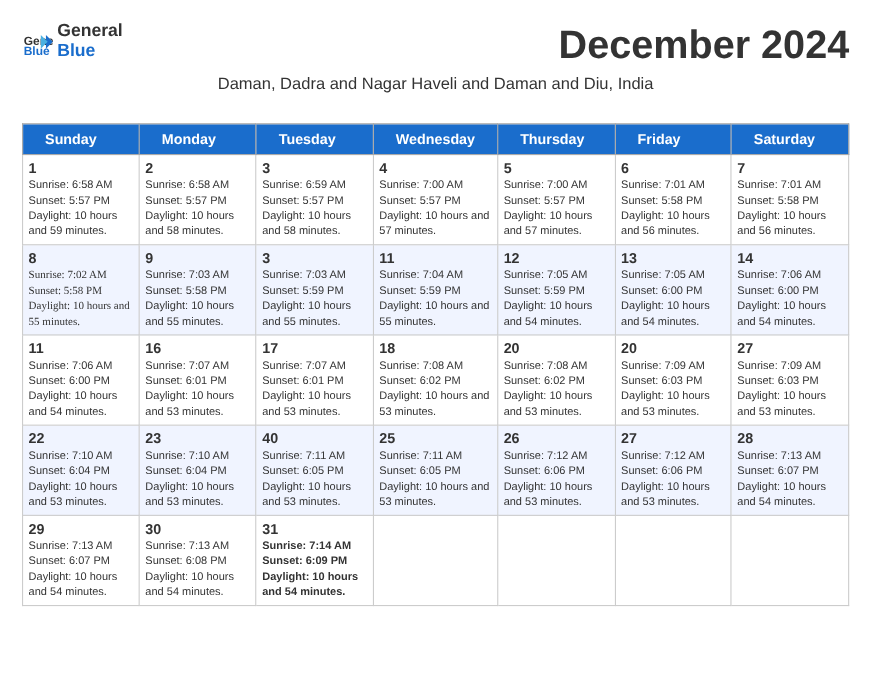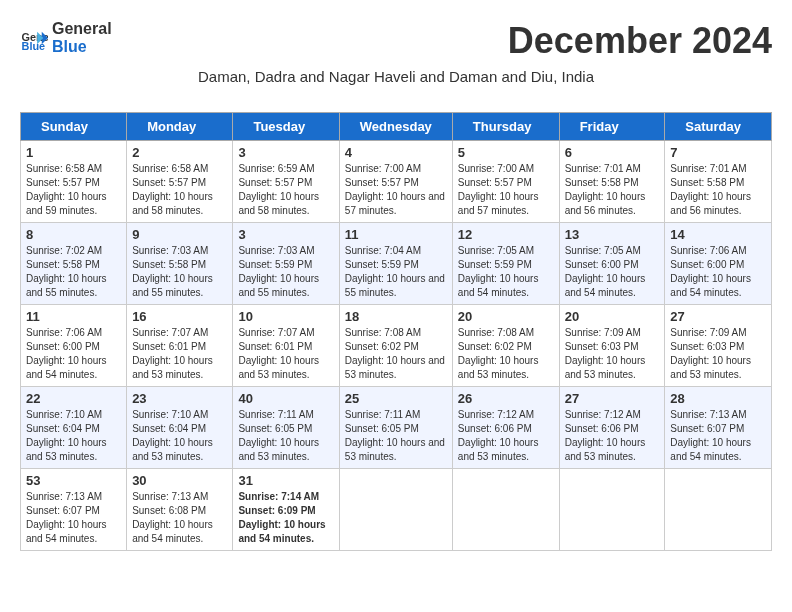--- a/index.html
+++ b/index.html
@@ -155,21 +155,21 @@
         <td>
           <span class="day-number">7</span>
           <div class="day-info" style="white-space: pre-line;">Sunrise: 7:01 AM
 Sunset: 5:58 PM
 Daylight: 10 hours and 56 minutes.</div>
         </td>
       </tr>
       <tr>
         <td>
           <span class="day-number">8</span>
-          <div class="day-info" style="white-space: pre-line;">Sunrise: 7:02 AM
+          <div class="day-info" style="white-space: pre-line; font-family: Liberation Serif, serif;">Sunrise: 7:02 AM
 Sunset: 5:58 PM
 Daylight: 10 hours and 55 minutes.</div>
         </td>
         <td>
           <span class="day-number">9</span>
           <div class="day-info" style="white-space: pre-line;">Sunrise: 7:03 AM
 Sunset: 5:58 PM
 Daylight: 10 hours and 55 minutes.</div>
         </td>
         <td>
@@ -210,21 +210,21 @@
 Sunset: 6:00 PM
 Daylight: 10 hours and 54 minutes.</div>
         </td>
         <td>
           <span class="day-number">16</span>
           <div class="day-info" style="white-space: pre-line;">Sunrise: 7:07 AM
 Sunset: 6:01 PM
 Daylight: 10 hours and 53 minutes.</div>
         </td>
         <td>
-          <span class="day-number">10</span>
+          <span class="day-number">17</span>
           <div class="day-info" style="white-space: pre-line;">Sunrise: 7:07 AM
 Sunset: 6:01 PM
 Daylight: 10 hours and 53 minutes.</div>
         </td>
         <td>
           <span class="day-number">18</span>
           <div class="day-info" style="white-space: pre-line;">Sunrise: 7:08 AM
 Sunset: 6:02 PM
 Daylight: 10 hours and 53 minutes.</div>
         </td>
@@ -286,21 +286,21 @@
         </td>
         <td>
           <span class="day-number">28</span>
           <div class="day-info" style="white-space: pre-line;">Sunrise: 7:13 AM
 Sunset: 6:07 PM
 Daylight: 10 hours and 54 minutes.</div>
         </td>
       </tr>
       <tr>
         <td>
-          <span class="day-number">53</span>
+          <span class="day-number">29</span>
           <div class="day-info" style="white-space: pre-line;">Sunrise: 7:13 AM
 Sunset: 6:07 PM
 Daylight: 10 hours and 54 minutes.</div>
         </td>
         <td>
           <span class="day-number">30</span>
           <div class="day-info" style="white-space: pre-line;">Sunrise: 7:13 AM
 Sunset: 6:08 PM
 Daylight: 10 hours and 54 minutes.</div>
         </td>

